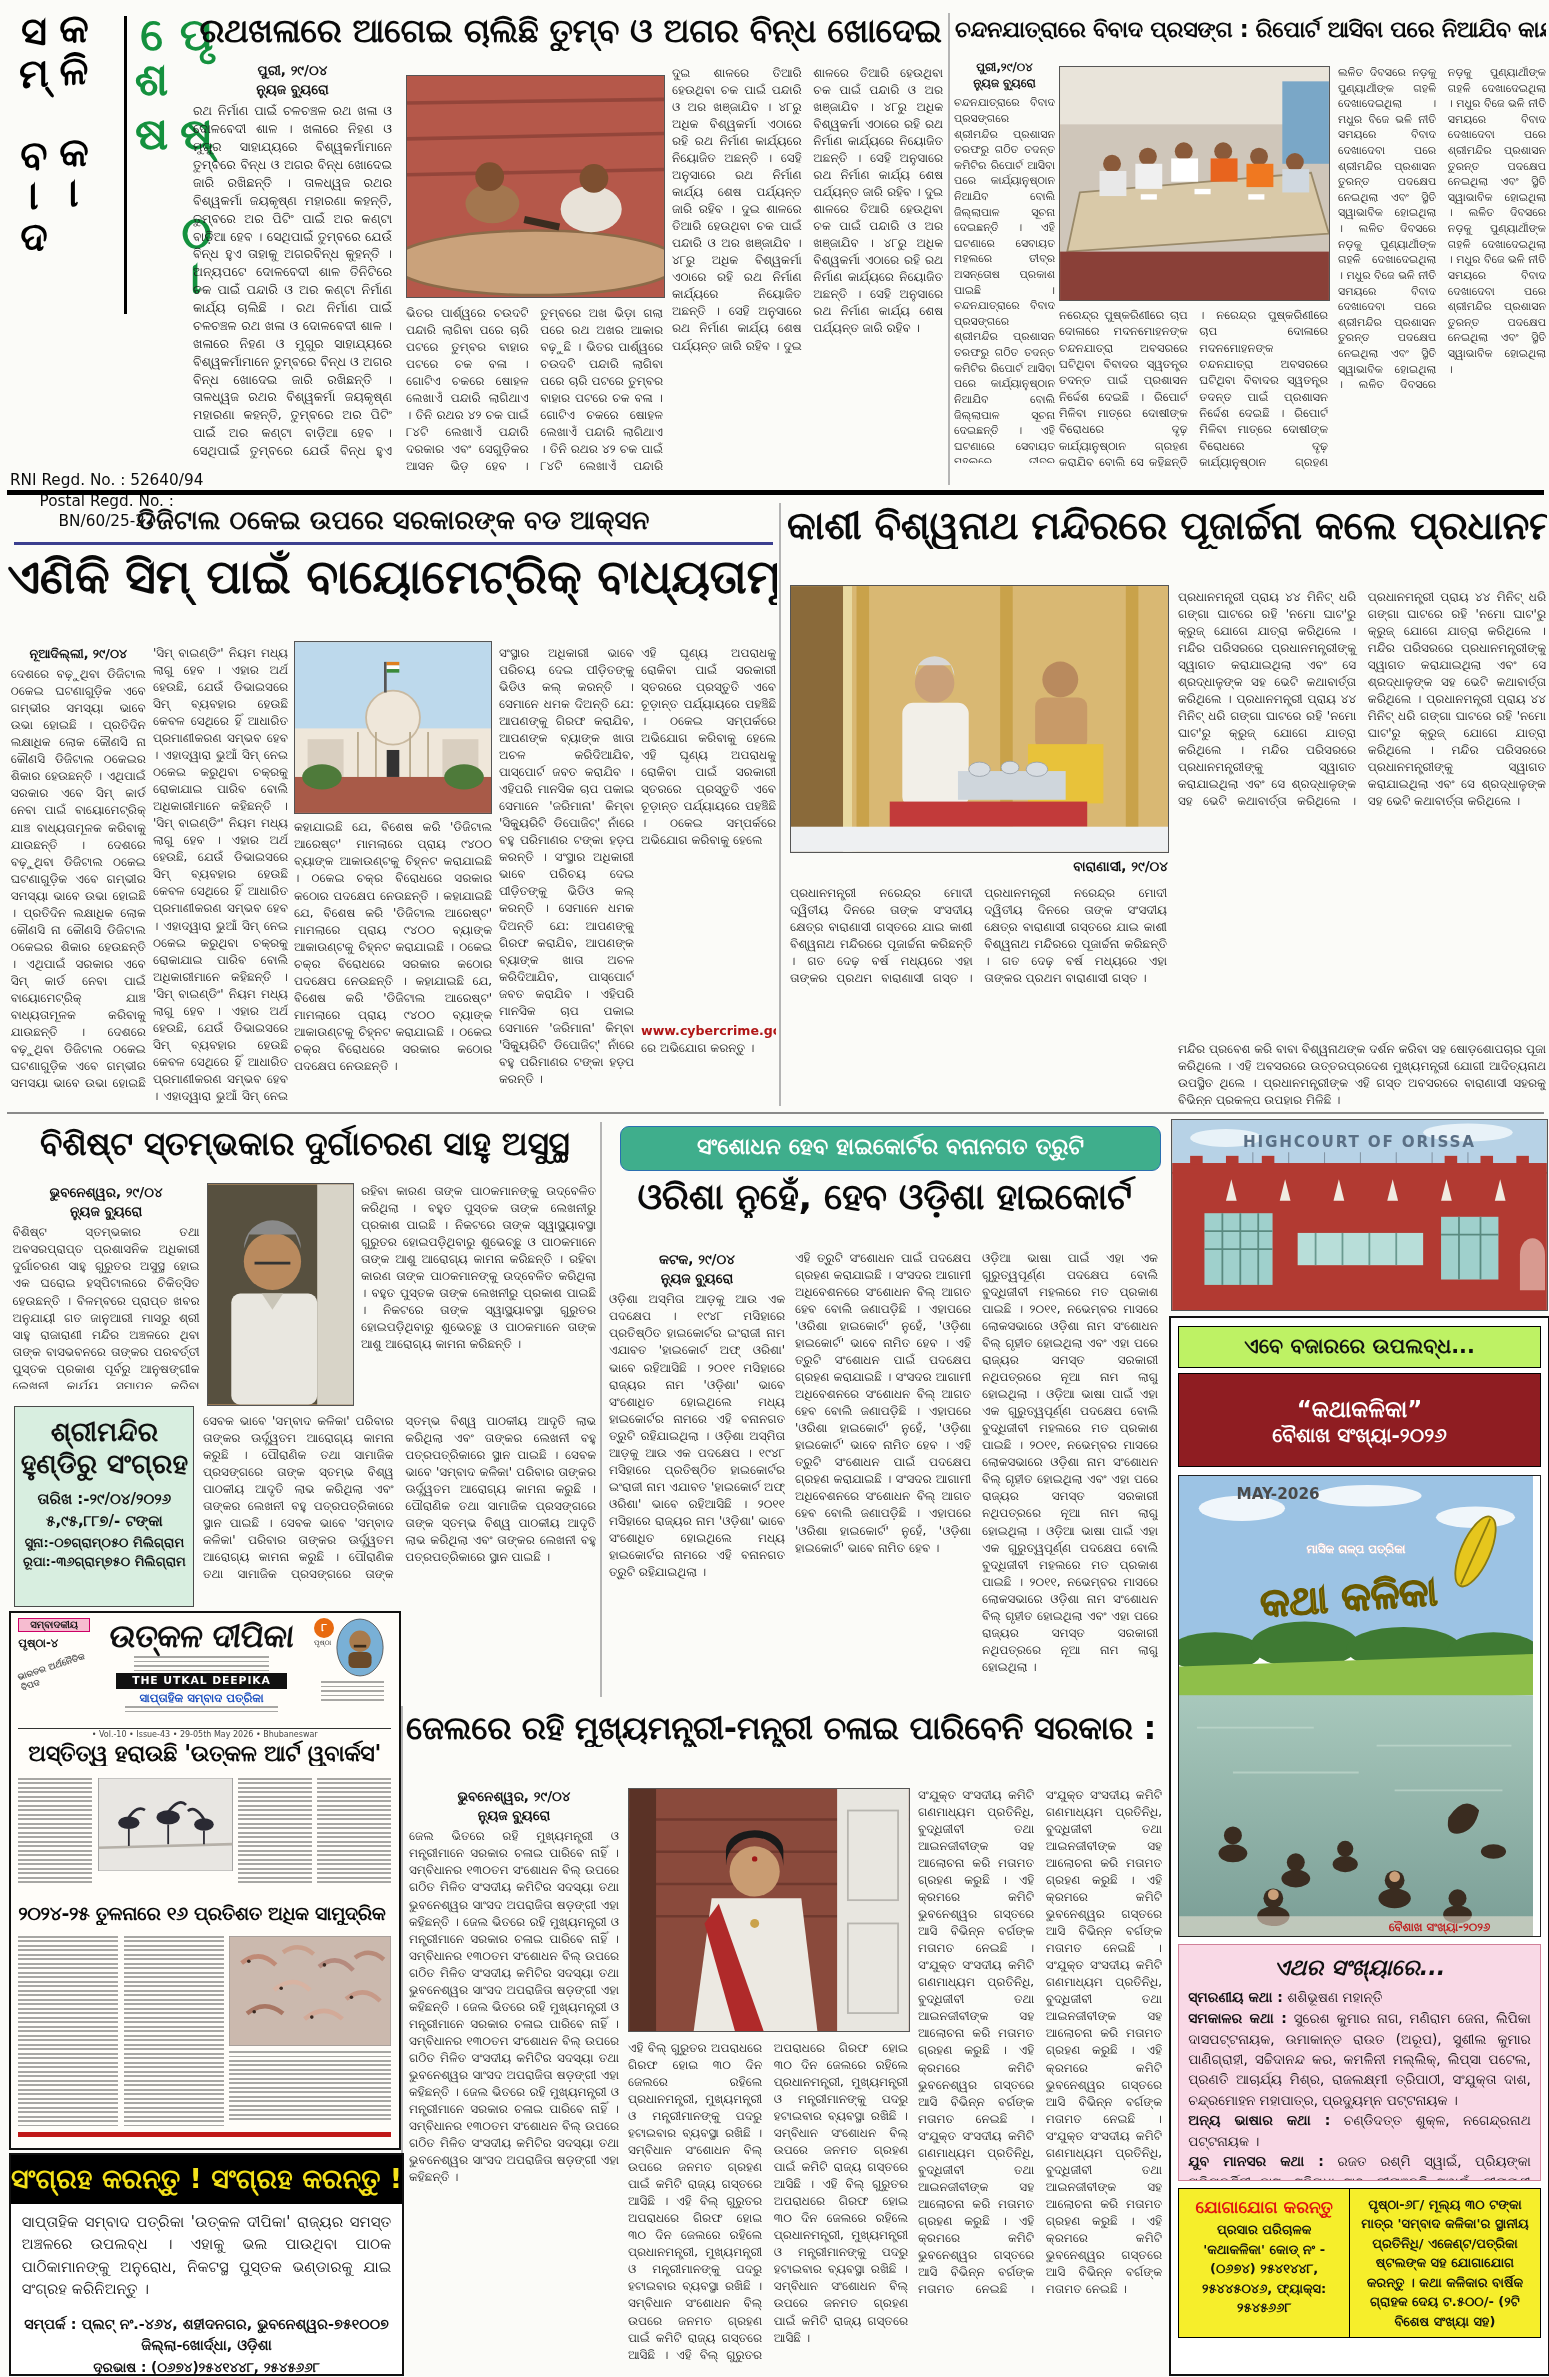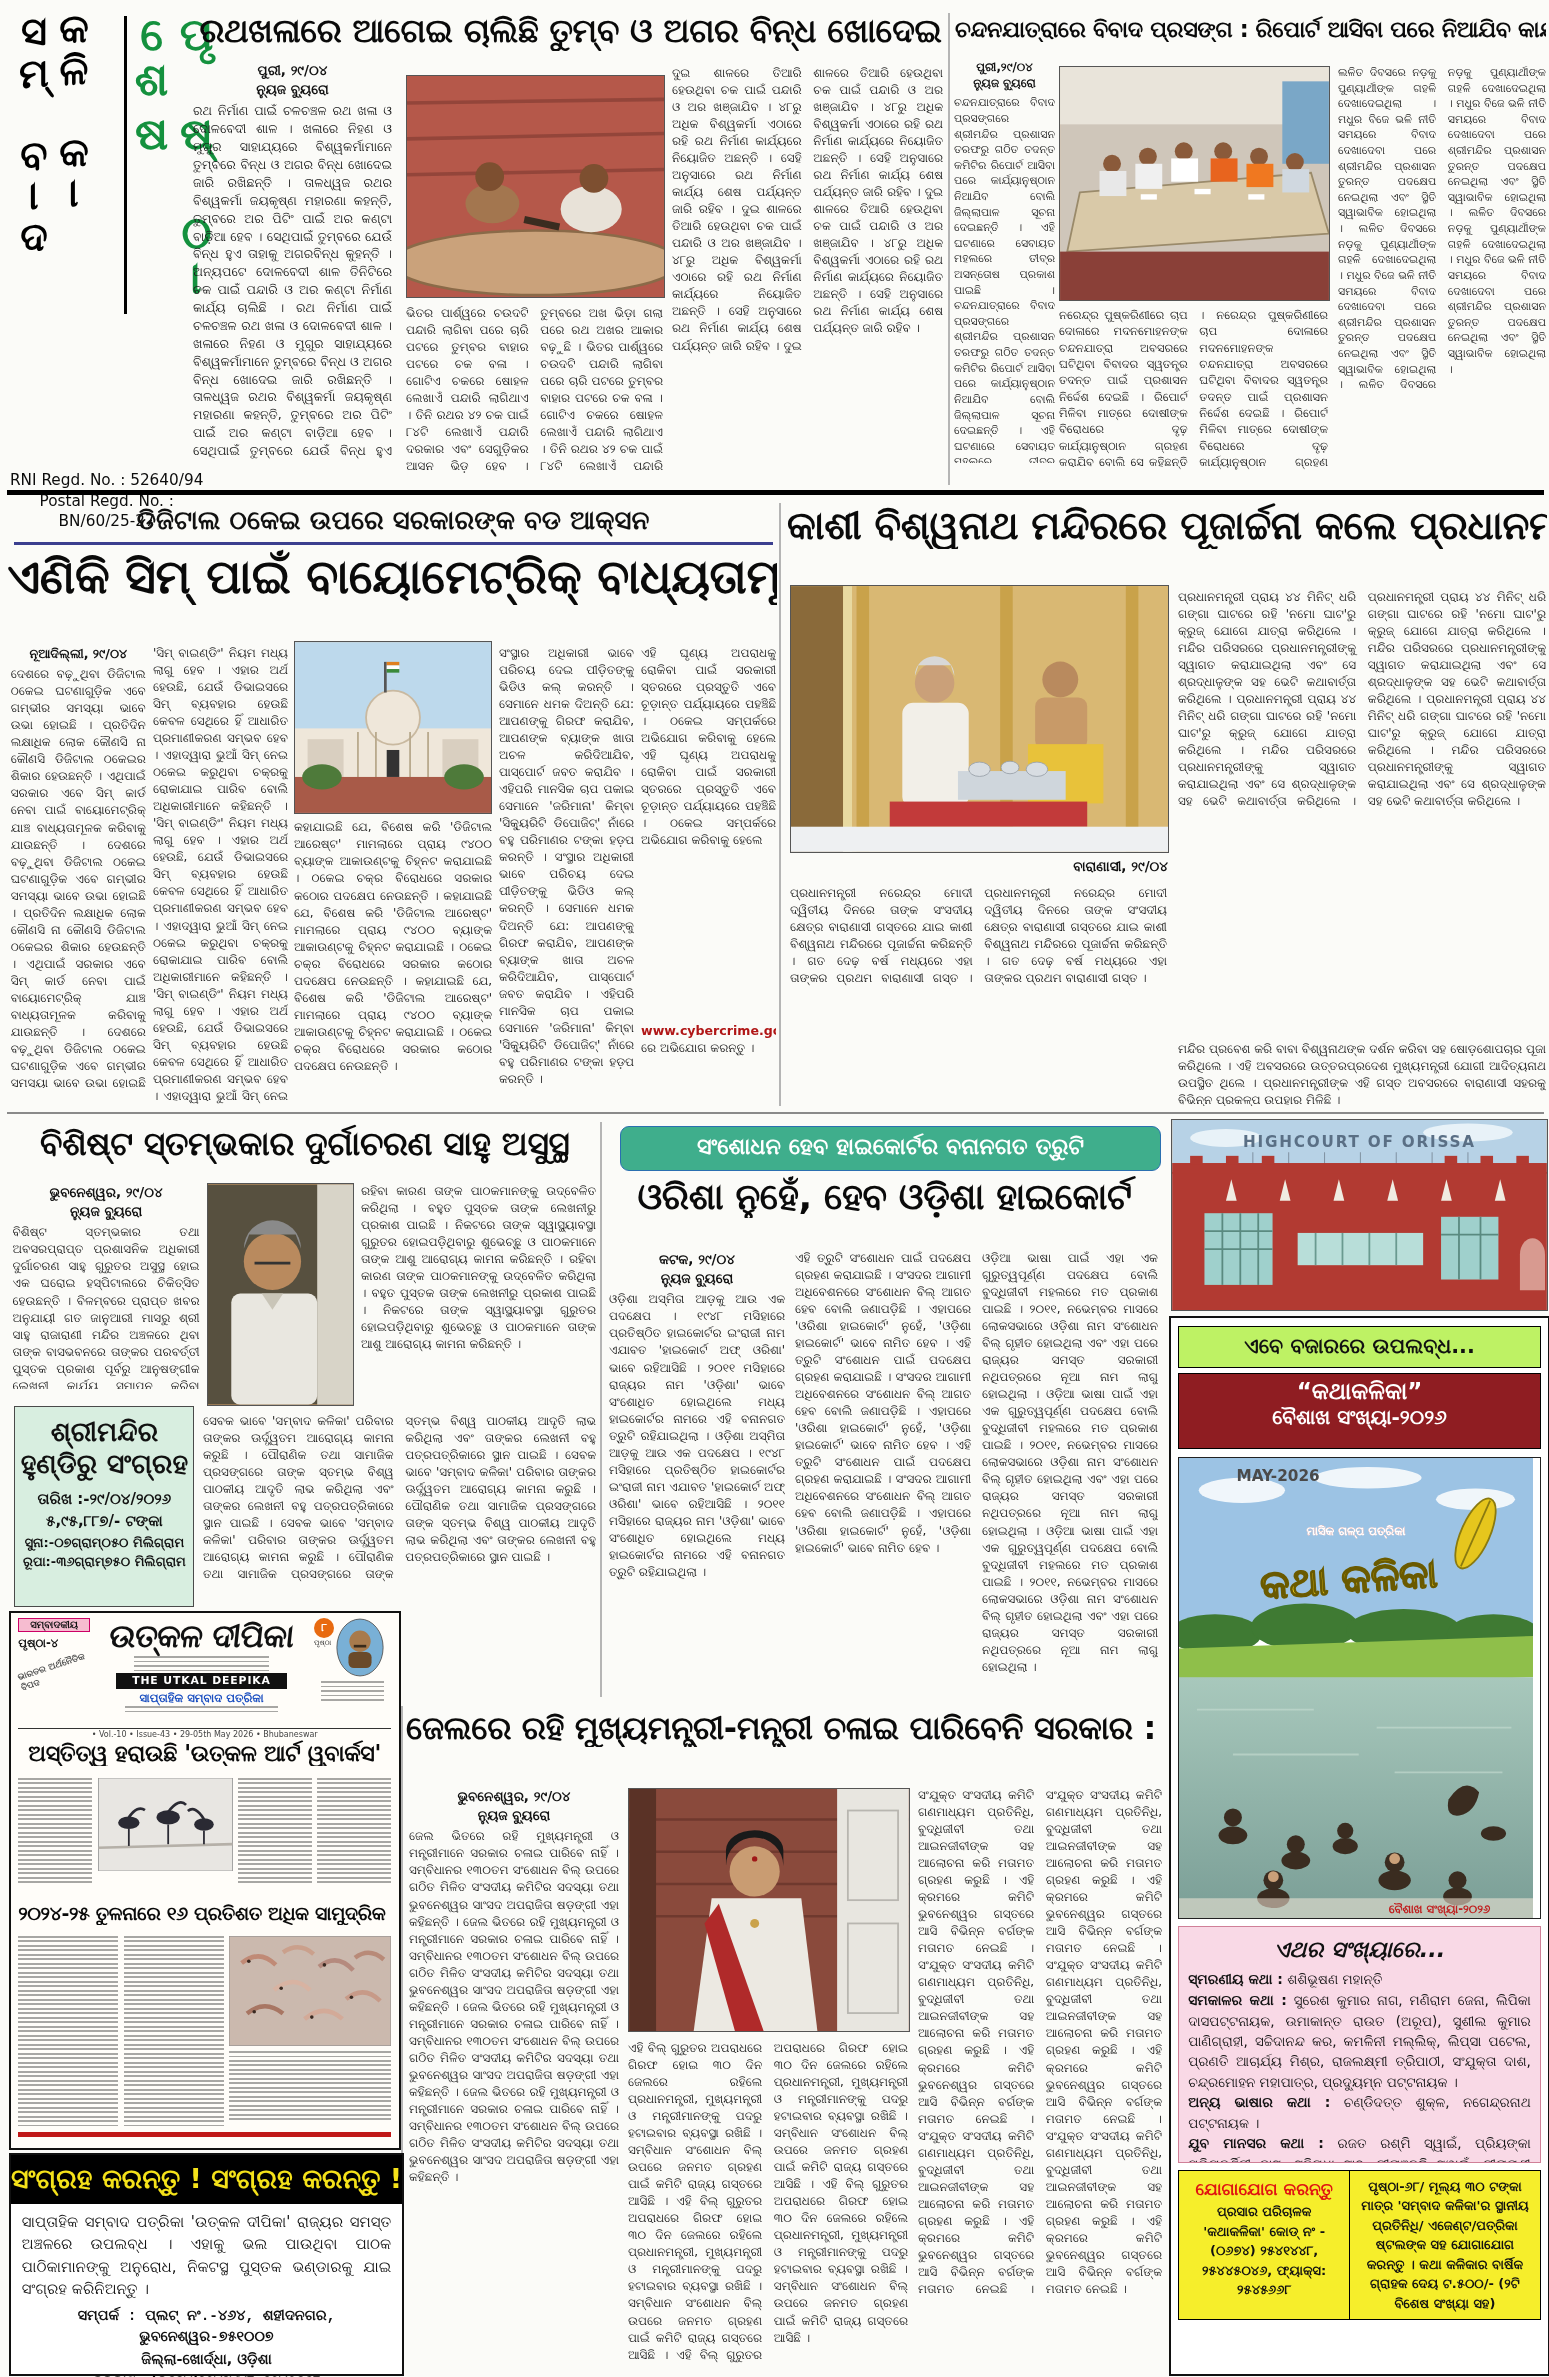--- a/index.html
+++ b/index.html
@@ -289,21 +289,21 @@
           <line x1="190" y1="126" x2="190" y2="162"></line>
           <line x1="220" y1="126" x2="220" y2="162"></line>
           <line x1="250" y1="126" x2="250" y2="162"></line>
         </g>
       <path d="M388 150 a14 18 0 0 1 28 0 l0 40 -28 0 z" fill="#d89a90"></path>
     </svg>
   </div>
 
   <div class="abs adframe" style="left:1169px;top:1316px;width:377px;height:1056px;">
     <div class="pinkbar" style="margin:8px 7.2px 0 7.2px;height:40px;">ଏବେ ବଜାରରେ ଉପଲବ୍ଧ...</div>
-    <div class="redbox" style="margin:5.4px 7.2px 0 7.2px;height:70px;padding-top:4px;">
+    <div class="redbox" style="margin:5.4px 7.2px 0 7.2px;height:70px;padding-top:22px;">
       <div style="font-size:23px;">“କଥାକଳିକା”</div>
       <div style="font-size:20px;">ବୈଶାଖ ସଂଖ୍ୟା-୨୦୨୬</div>
     </div>
     <div style="margin:7.2px 7.2px 0 7.2px;border:1.8px solid #222;">
       <svg width="354" height="460" viewBox="0 0 394 512">
         <defs>
           <linearGradient id="wat" x1="0" y1="0" x2="0" y2="1">
               <stop offset="0" stop-color="#a8c8bc"></stop>
               <stop offset="1" stop-color="#7a9e96"></stop>
             </linearGradient>
@@ -494,20 +494,20 @@
           <div class="stripes" style="height:72px;margin-top:5.4px;"></div>
         </div>
       </div>
       <div class="abs" style="left:7.2px;top:519px;width:373px;height:4.5px;background:#c01818;"></div>
     </div>
   </div>
 
   <div class="abs collect" style="left:9px;top:2153px;width:391px;height:219px;">
     <div class="bar">ସଂଗ୍ରହ କରନ୍ତୁ ! ସଂଗ୍ରହ କରନ୍ତୁ !</div>
     <div class="bd">ସାପ୍ତାହିକ ସମ୍ବାଦ ପତ୍ରିକା 'ଉତ୍କଳ ଦୀପିକା' ରାଜ୍ୟର ସମସ୍ତ ଅଞ୍ଚଳରେ ଉପଲବ୍ଧ । ଏହାକୁ ଭଲ ପାଉଥିବା ପାଠକ ପାଠିକାମାନଙ୍କୁ ଅନୁରୋଧ, ନିକଟସ୍ଥ ପୁସ୍ତକ ଭଣ୍ଡାରକୁ ଯାଇ ସଂଗ୍ରହ କରିନିଅନ୍ତୁ ।</div>
-    <div class="ct" style="margin-top:3px;font-family:Liberation Mono, monospace;">ସମ୍ପର୍କ : ପ୍ଲଟ୍ ନଂ.-୪୬୪, ଶହୀଦନଗର, ଭୁବନେଶ୍ୱର-୭୫୧୦୦୭</div>
+    <div class="ct" style="margin-top:11px;">ସମ୍ପର୍କ : ପ୍ଲଟ୍ ନଂ.-୪୬୪, ଶହୀଦନଗର, ଭୁବନେଶ୍ୱର-୭୫୧୦୦୭</div>
     <div class="ct">ଜିଲ୍ଲା-ଖୋର୍ଦ୍ଧା, ଓଡ଼ିଶା</div>
     <div class="ct" style="font-size:13.5px;">ଦୂରଭାଷ : (୦୬୭୪)୨୫୪୧୪୪୮, ୨୫୪୫୬୬୮</div>
     <div class="em">Email : utkaldeepika2016@gmail.com</div>
   </div>
 
 </div>
 
 
 </body></html>

